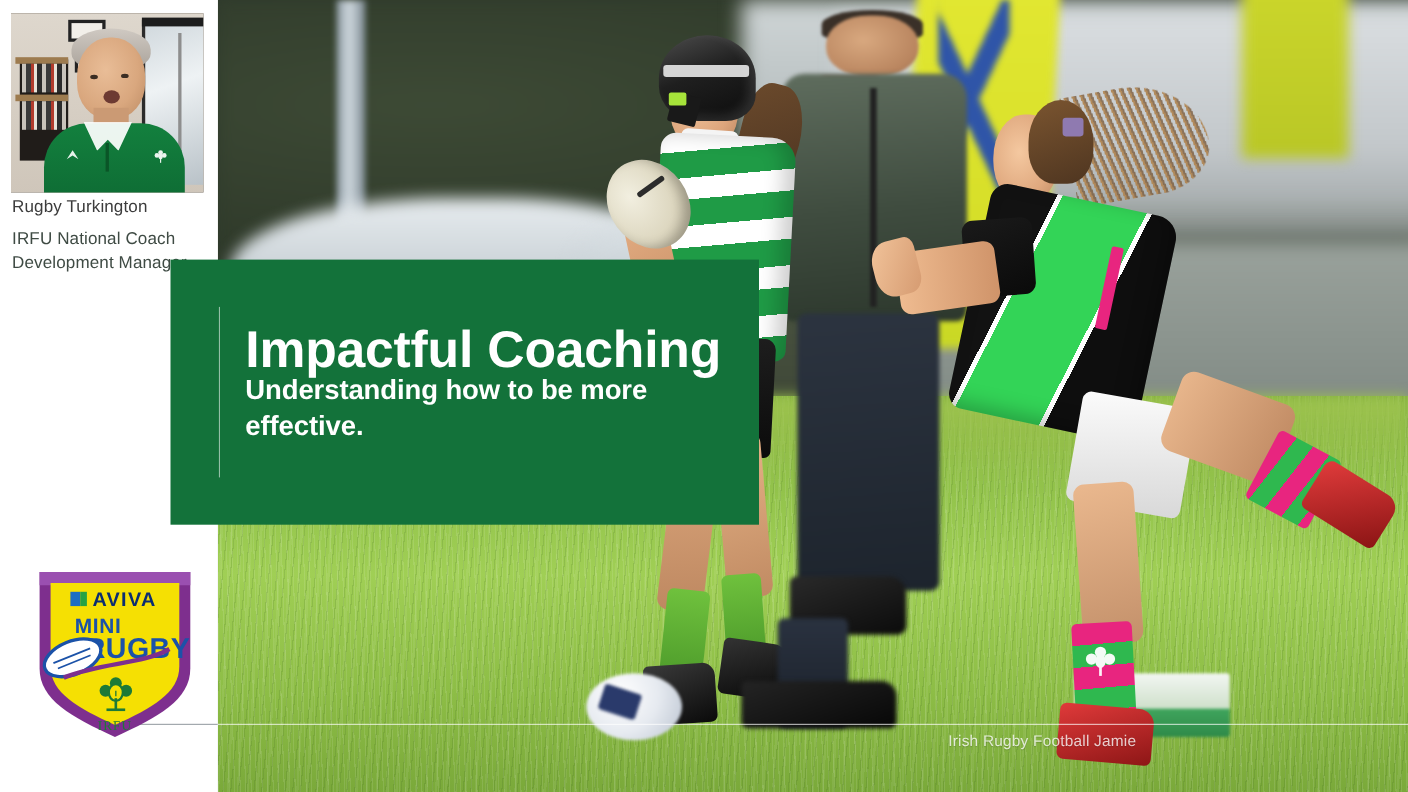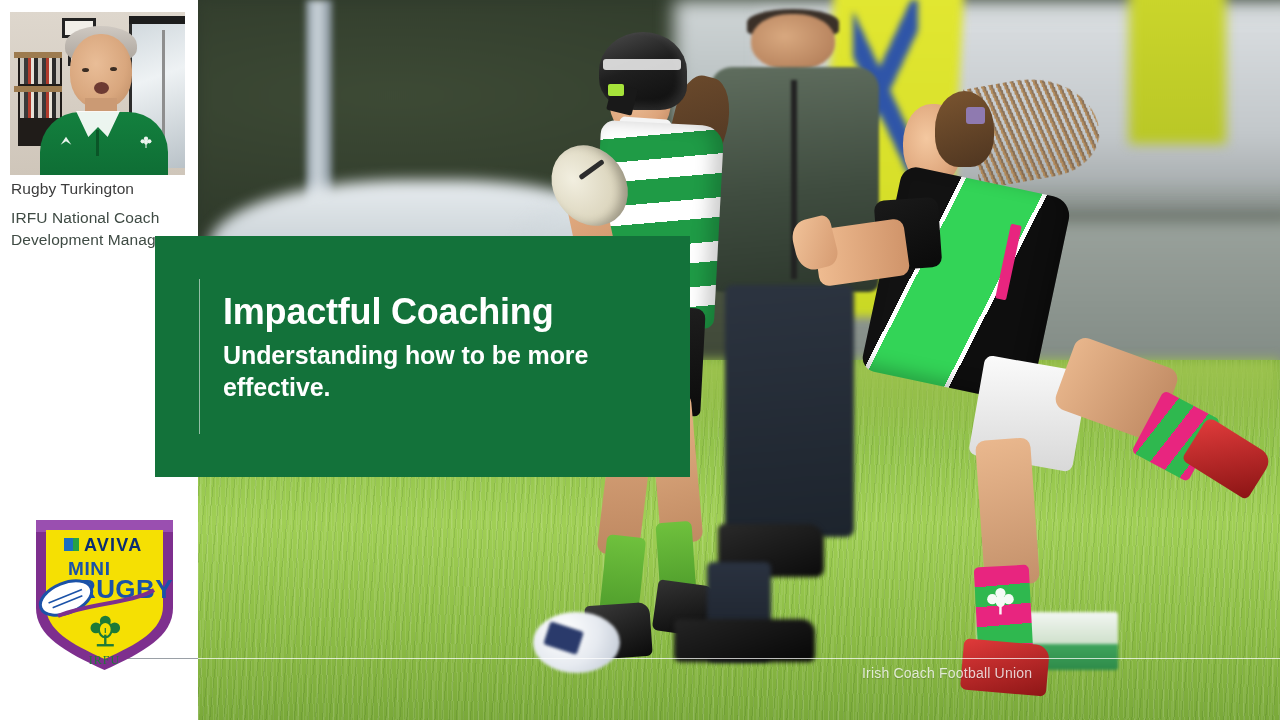--- a/index.html
+++ b/index.html
@@ -515,21 +515,21 @@
   .title-card {
     position:absolute; left:155px; top:236px; width:535px; height:241px;
     background:#13723a; z-index:12;
   }
   .title-accent {
     position:absolute; left:44px; top:43px; width:1px; height:155px;
     background:rgba(255,255,255,.55);
   }
   .title-main {
     position:absolute; left:68px; top:57px; width:440px;
-    font-size:36px; font-weight:bold; color:#ffffff;
+    font-size:47px; font-weight:bold; color:#ffffff;
     line-height:1.05; letter-spacing:-.2px;
   }
   .title-sub {
     position:absolute; left:68px; top:103px; width:400px;
     font-size:25px; font-weight:bold; color:#ffffff;
     line-height:1.28; letter-spacing:-.1px;
   }
 </style>
 </head>
 <body>
@@ -615,21 +615,21 @@
           <circle cx="28" cy="18" r="5"></circle>
           <ellipse cx="20" cy="20" rx="4.6" ry="6"></ellipse>
           <rect x="18.8" y="24" width="2.4" height="9"></rect>
         </g>
       </svg>
     </div>
   </div>
 
   <div class="photo-rule"></div>
 
-  <div class="watermark">Irish Coach Football Union</div>
+  <div class="watermark">Irish Rugby Football Jamie</div>
 
   <div class="left-panel">
 
     <div class="webcam">
       <div class="wc-wall"></div>
 
       <div class="wc-frame" style="left:52px;top:6px;width:34px;height:20px;"></div>
       <div class="wc-frame" style="left:58px;top:32px;width:38px;height:22px;"></div>
 
       <div class="wc-shelf"></div>

